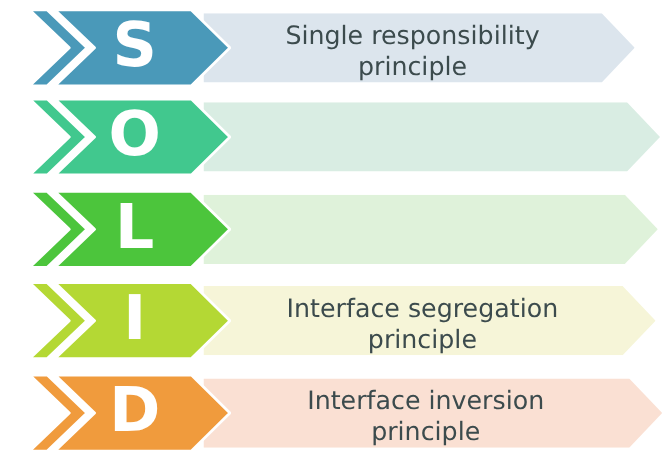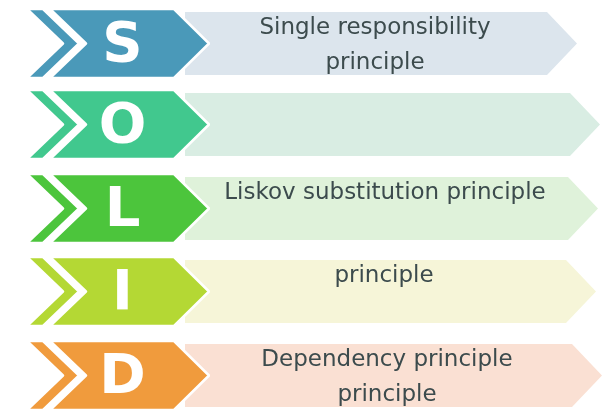--- a/index.html
+++ b/index.html
@@ -28,21 +28,21 @@
     display: block;
   }
   .banner-label {
     position: absolute;
     left: 200px;
     top: 4px;
     height: 63px;
     display: flex;
     flex-direction: column;
     align-items: center;
-    justify-content: space-between;
+    justify-content: flex-end;
     text-align: center;
     color: #3c4b4d;
     font-size: 23px;
     line-height: 28px;
     letter-spacing: 0px;
   }
   .banner-line:empty { display: none; }
   .arrow-svg {
     position: absolute;
     left: 25px;
@@ -107,51 +107,48 @@
       <polygon points="2,1 18,1 54,35.5 18,70 2,70 38,35.5" stroke="#ffffff" stroke-width="2.5" stroke-linejoin="round" fill="#41c88e"></polygon>
       <polygon points="25,1 149,1 184,35.5 149,70 25,70 61,35.5" stroke="#ffffff" stroke-width="2.5" stroke-linejoin="round" fill="#41c88e"></polygon>
     </svg>
     <div class="arrow-letter">O</div>
   </div>
 
   <div class="row r3">
     <svg class="banner-svg" width="413" height="63" viewBox="0 0 413 63">
       <polygon points="0,0 383,0 413,31.5 383,63 0,63" fill="#dff2da"></polygon>
     </svg>
-    <div class="banner-label lbl3">
-      <div class="banner-line">Liskov substitution principle</div>
-
-    </div>
     <svg class="arrow-svg" width="185" height="71" viewBox="0 0 185 71">
       <polygon points="2,1 18,1 54,35.5 18,70 2,70 38,35.5" stroke="#ffffff" stroke-width="2.5" stroke-linejoin="round" fill="#4cc53c"></polygon>
       <polygon points="25,1 149,1 184,35.5 149,70 25,70 61,35.5" stroke="#ffffff" stroke-width="2.5" stroke-linejoin="round" fill="#4cc53c"></polygon>
     </svg>
     <div class="arrow-letter">L</div>
   </div>
 
   <div class="row r4">
     <svg class="banner-svg" width="411" height="63" viewBox="0 0 411 63">
       <polygon points="0,0 381,0 411,31.5 381,63 0,63" fill="#f6f5d8"></polygon>
     </svg>
     <div class="banner-label lbl4">
+      <div class="banner-line">Interface segregation</div>
       <div class="banner-line">principle</div>
     </div>
     <svg class="arrow-svg" width="185" height="71" viewBox="0 0 185 71">
       <polygon points="2,1 18,1 54,35.5 18,70 2,70 38,35.5" stroke="#ffffff" stroke-width="2.5" stroke-linejoin="round" fill="#b4d834"></polygon>
       <polygon points="25,1 149,1 184,35.5 149,70 25,70 61,35.5" stroke="#ffffff" stroke-width="2.5" stroke-linejoin="round" fill="#b4d834"></polygon>
     </svg>
     <div class="arrow-letter">I</div>
   </div>
 
   <div class="row r5">
     <svg class="banner-svg" width="417" height="63" viewBox="0 0 417 63">
       <polygon points="0,0 387,0 417,31.5 387,63 0,63" fill="#fae0d3"></polygon>
     </svg>
     <div class="banner-label lbl5">
-      <div class="banner-line">Dependency principle</div>
+      <div class="banner-line">Interface inversion</div>
       <div class="banner-line">principle</div>
     </div>
     <svg class="arrow-svg" width="185" height="71" viewBox="0 0 185 71">
       <polygon points="2,1 18,1 54,35.5 18,70 2,70 38,35.5" stroke="#ffffff" stroke-width="2.5" stroke-linejoin="round" fill="#f09b3d"></polygon>
       <polygon points="25,1 149,1 184,35.5 149,70 25,70 61,35.5" stroke="#ffffff" stroke-width="2.5" stroke-linejoin="round" fill="#f09b3d"></polygon>
     </svg>
     <div class="arrow-letter">D</div>
   </div>
 
 </div>

